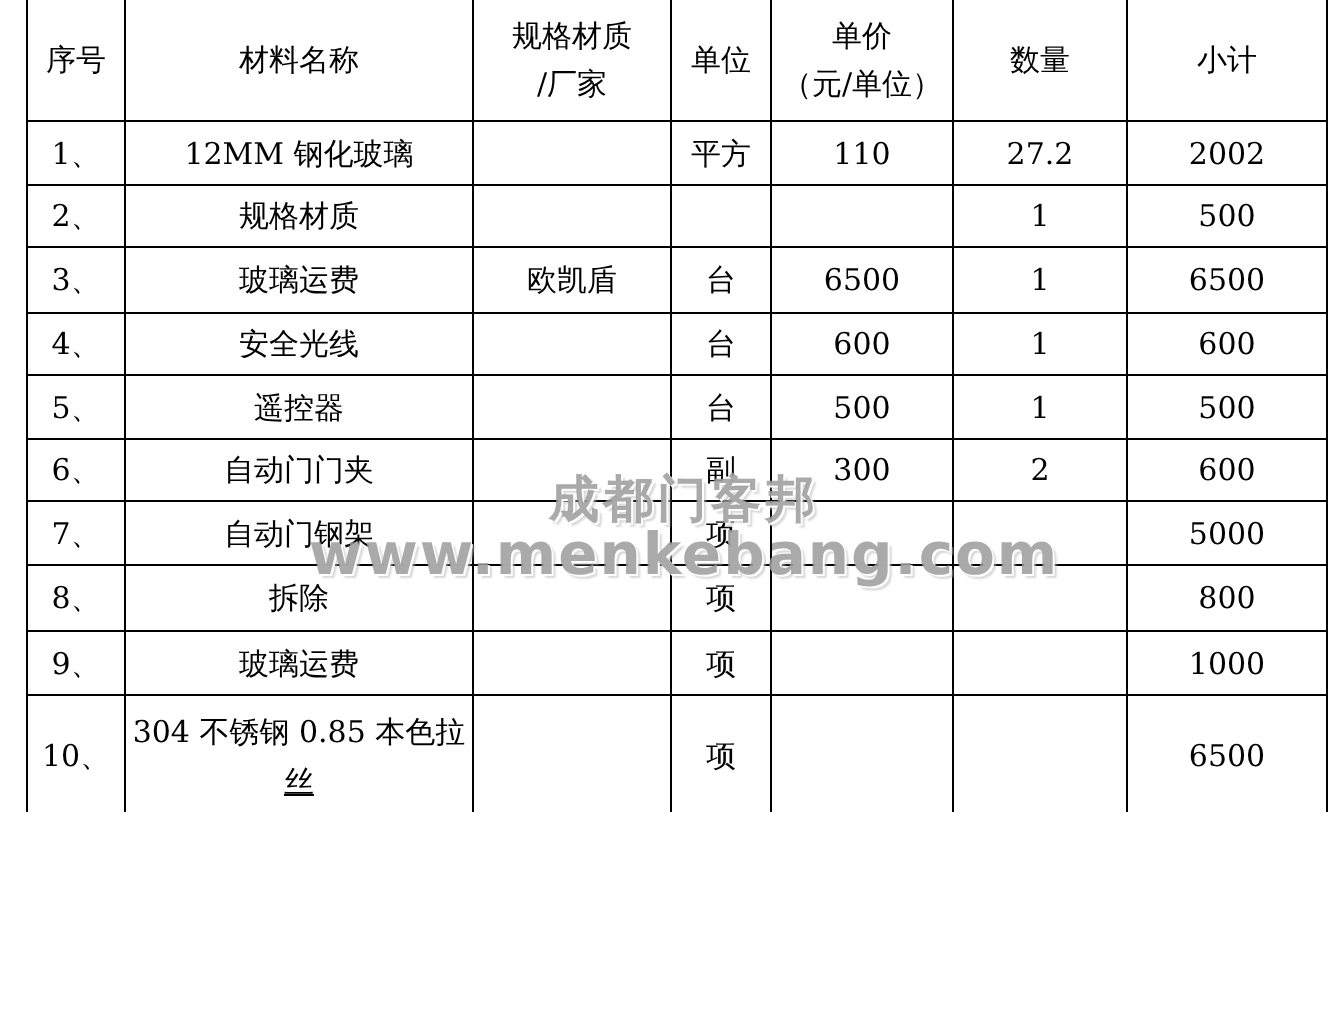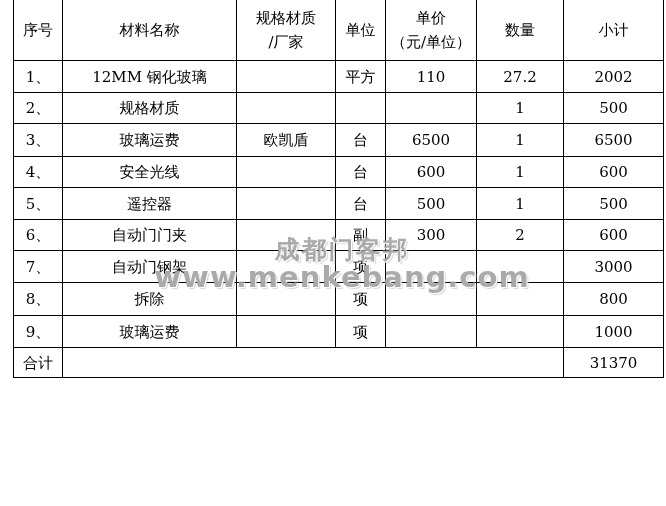--- a/index.html
+++ b/index.html
@@ -152,21 +152,21 @@
       <td>600</td>
     </tr>
 
     <tr style="height:32px">
       <td>7、</td>
       <td>自动门钢架</td>
       <td></td>
       <td>项</td>
       <td></td>
       <td></td>
-      <td>3000</td>
+      <td>5000</td>
     </tr>
 
     <tr style="height:33px">
       <td>8、</td>
       <td>拆除</td>
       <td></td>
       <td>项</td>
       <td></td>
       <td></td>
       <td>800</td>
@@ -175,20 +175,32 @@
     <tr style="height:32px">
       <td>9、</td>
       <td>玻璃运费</td>
       <td></td>
       <td>项</td>
       <td></td>
       <td></td>
       <td>1000</td>
     </tr>
 
+    <tr class="tall" style="height:62px">
+      <td>10、</td>
+      <td class="two-line">
+        <span>304 不锈钢 0.85 本色拉</span>
+        <span class="u">丝</span>
+      </td>
+      <td></td>
+      <td>项</td>
+      <td></td>
+      <td></td>
+      <td>6500</td>
+    </tr>
 
 
 
     <tr style="height:30px">
       <td>合计</td>
       <td colspan="5"></td>
       <td>31370</td>
     </tr>
   </tbody>
     </table>

